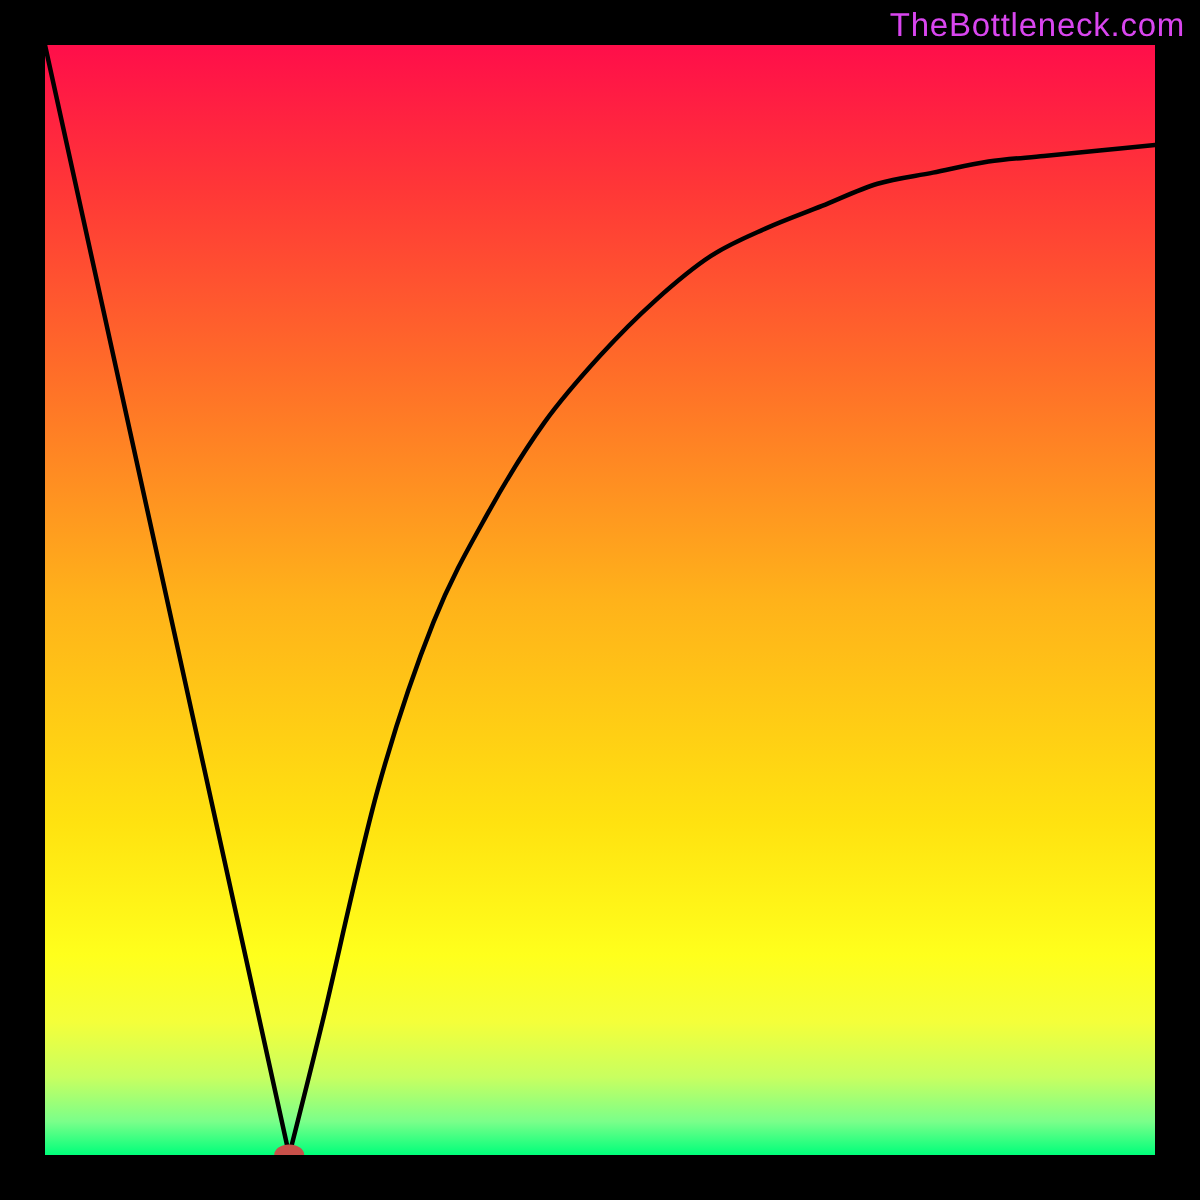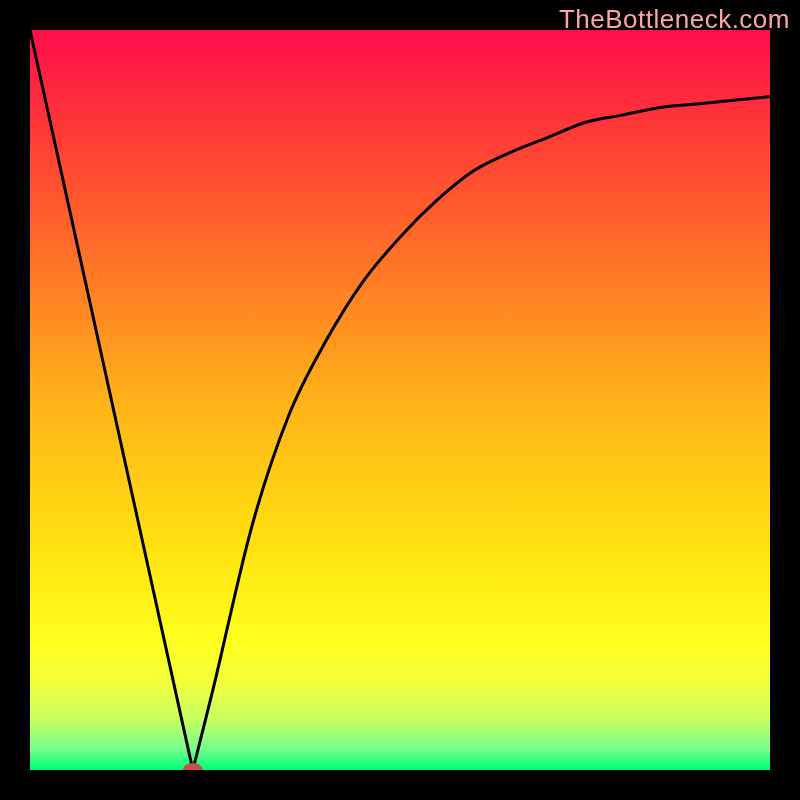--- a/index.html
+++ b/index.html
@@ -26,22 +26,22 @@
   }
   .plot svg {
     width: 100%;
     height: 100%;
     display: block;
   }
   .watermark {
     position: absolute;
     top: 4px;
     right: 10px;
-    color: #fca5a5;
-    font-size: 26px;
+    color: #d946ef;
+    font-size: 22px;
     font-weight: 500;
     letter-spacing: 0.5px;
   }
 </style>
 </head>
 <body>
 
 <div class="frame">
 
   <div class="plot">

